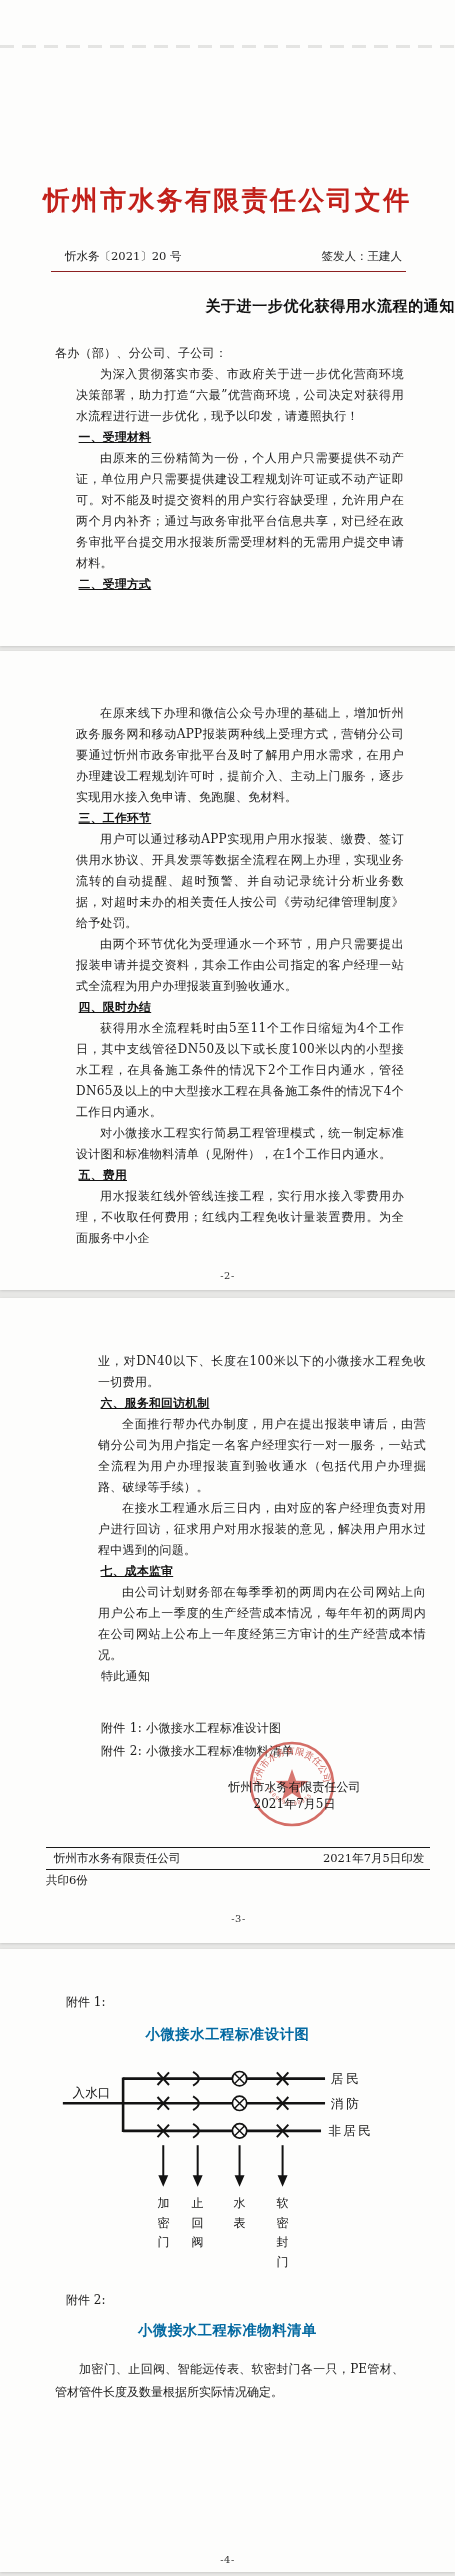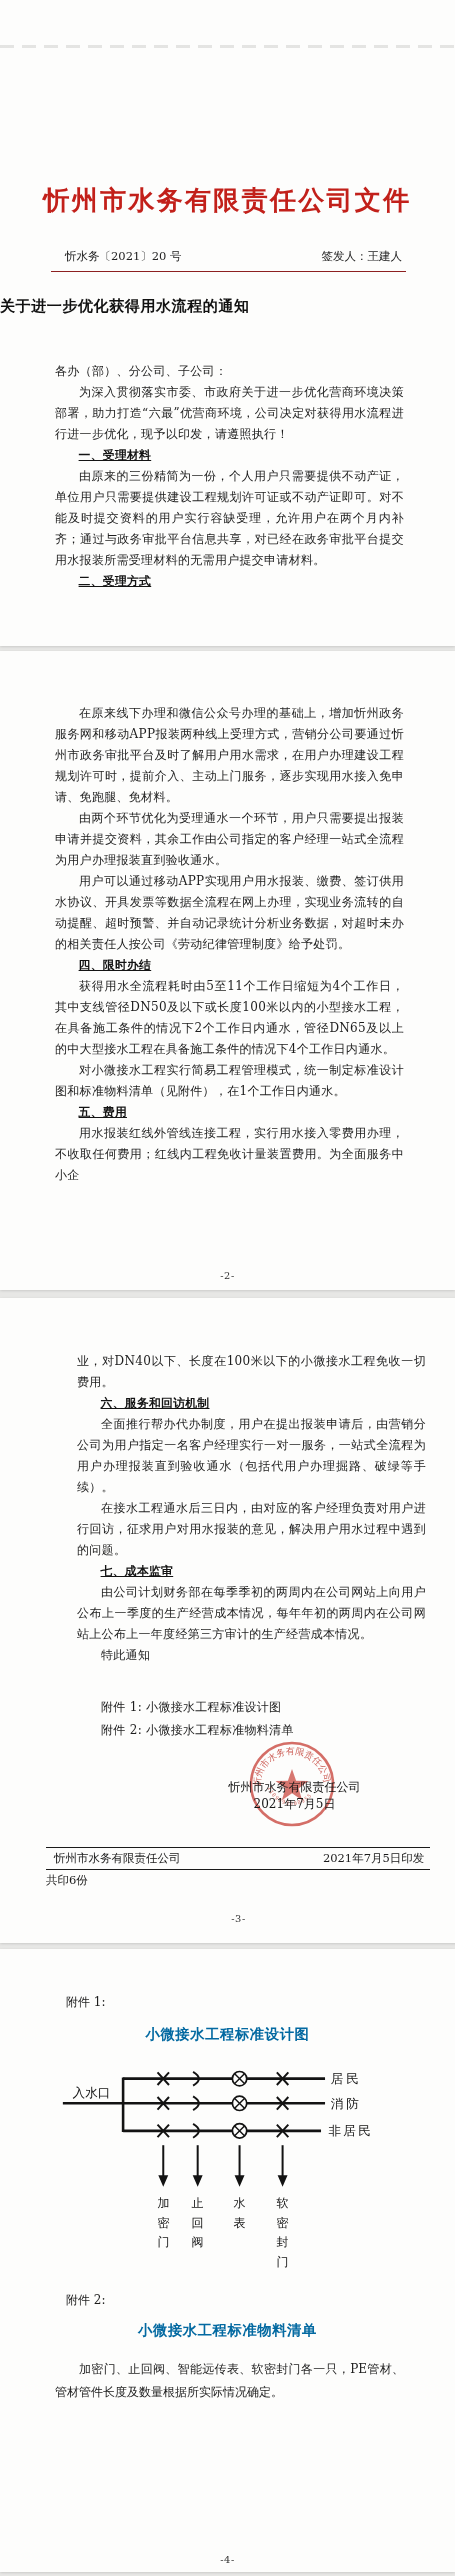--- a/index.html
+++ b/index.html
@@ -5,26 +5,26 @@
   html,body{margin:0;padding:0;background:#e7e7e5;}
   .canvas{position:relative;width:455px;height:2576px;margin:0 auto;background:#e7e7e5;
           font-family:"DejaVu Serif","Liberation Serif",serif;color:#1d1d1d;overflow:hidden;}
   .page{position:absolute;left:0;width:455px;background:#fdfdfc;box-shadow:0 0.6px 2.9px rgba(0,0,0,.18);}
   .torn{position:absolute;top:45px;left:0;width:100%;height:2.9px;opacity:.8;
         background:repeating-linear-gradient(90deg,#dededc 0 13.8px,transparent 13.8px 22px);}
   .redhead{margin:183px 0 0 0;text-align:center;font-weight:900;font-size:26px;letter-spacing:2.3px;
            color:#c2201a;font-family:"DejaVu Serif","Liberation Serif",serif;white-space:nowrap;}
   .docrow{display:flex;justify-content:space-between;margin:31px 53px 0 65px;font-size:11.5px;color:#222;}
   .redrule{height:1.1px;background:#8d2020;margin:6.9px 49px 0 51px;}
-  .subject{margin-top:25px;text-align:left;font-size:15px;font-weight:900;color:#111;letter-spacing:0.6px;}
+  .subject{margin-top:25px;text-align:right;font-size:15px;font-weight:900;color:#111;letter-spacing:0.6px;}
   .textcol{padding:0 51px 0 55px;}
   p{margin:0;}
   .line,.para,.shead{font-size:12px;line-height:21px;letter-spacing:0.3px;text-align:justify;color:#1d1d1d;}
-  .salute{margin-top:45px;}
-  .para{text-indent:2em;}
+  .salute{margin-top:27px;}
+  .para{text-indent:2em;margin-left:21px;}
   .para.noindent{text-indent:0;}
   .shead{font-weight:bold;text-indent:2em;font-family:"DejaVu Sans","Liberation Sans",sans-serif;
          font-size:11.8px;color:#141414;text-decoration:underline;}
   .closing{text-indent:2em;}
   .att-item{text-indent:2em;line-height:23px;}
   .att-item.first{margin-top:30px;}
   .pnum{position:absolute;left:0;width:100%;text-align:center;font-size:9.8px;color:#2e2e2e;letter-spacing:0.6px;}
   
   .sigblock{position:absolute;top:481px;left:0;width:100%;text-align:center;transform:translateX(56px);
             font-size:12px;line-height:17px;color:#161616;z-index:3;}
@@ -61,22 +61,23 @@
       <p class="para">为深入贯彻落实市委、市政府关于进一步优化营商环境决策部署，助力打造“六最”优营商环境，公司决定对获得用水流程进行进一步优化，现予以印发，请遵照执行！</p>
       <p class="shead">一、受理材料</p>
       <p class="para">由原来的三份精简为一份，个人用户只需要提供不动产证，单位用户只需要提供建设工程规划许可证或不动产证即可。对不能及时提交资料的用户实行容缺受理，允许用户在两个月内补齐；通过与政务审批平台信息共享，对已经在政务审批平台提交用水报装所需受理材料的无需用户提交申请材料。</p>
       <p class="shead">二、受理方式</p>
     </div>
   </div>
 
   <div class="page" style="top:651px;height:639px;">
     <div class="textcol" style="padding-top:52px;">
       <p class="para">在原来线下办理和微信公众号办理的基础上，增加忻州政务服务网和移动APP报装两种线上受理方式，营销分公司要通过忻州市政务审批平台及时了解用户用水需求，在用户办理建设工程规划许可时，提前介入、主动上门服务，逐步实现用水接入免申请、免跑腿、免材料。</p>
+      <p class="shead">三、工作环节</p>
+      <p class="para">用户可以通过移动APP实现用户用水报装、缴费、签订供用水协议、开具发票等数据全流程在网上办理，实现业务流转的自动提醒、超时预警、并自动记录统计分析业务数据，对超时未办的相关责任人按公司《劳动纪律管理制度》给予处罚。</p>
       <p class="para">由两个环节优化为受理通水一个环节，用户只需要提出报装申请并提交资料，其余工作由公司指定的客户经理一站式全流程为用户办理报装直到验收通水。</p>
-      <p class="para">用户可以通过移动APP实现用户用水报装、缴费、签订供用水协议、开具发票等数据全流程在网上办理，实现业务流转的自动提醒、超时预警、并自动记录统计分析业务数据，对超时未办的相关责任人按公司《劳动纪律管理制度》给予处罚。</p>
       <p class="shead">四、限时办结</p>
       <p class="para">获得用水全流程耗时由5至11个工作日缩短为4个工作日，其中支线管径DN50及以下或长度100米以内的小型接水工程，在具备施工条件的情况下2个工作日内通水，管径DN65及以上的中大型接水工程在具备施工条件的情况下4个工作日内通水。</p>
       <p class="para">对小微接水工程实行简易工程管理模式，统一制定标准设计图和标准物料清单（见附件），在1个工作日内通水。</p>
       <p class="shead">五、费用</p>
       <p class="para">用水报装红线外管线连接工程，实行用水接入零费用办理，不收取任何费用；红线内工程免收计量装置费用。为全面服务中小企</p>
     </div>
     <div class="pnum" style="bottom:9.2px;">-2-</div>
   </div>
 
   <div class="page" style="top:1298px;height:645px;padding-left:22px;">

